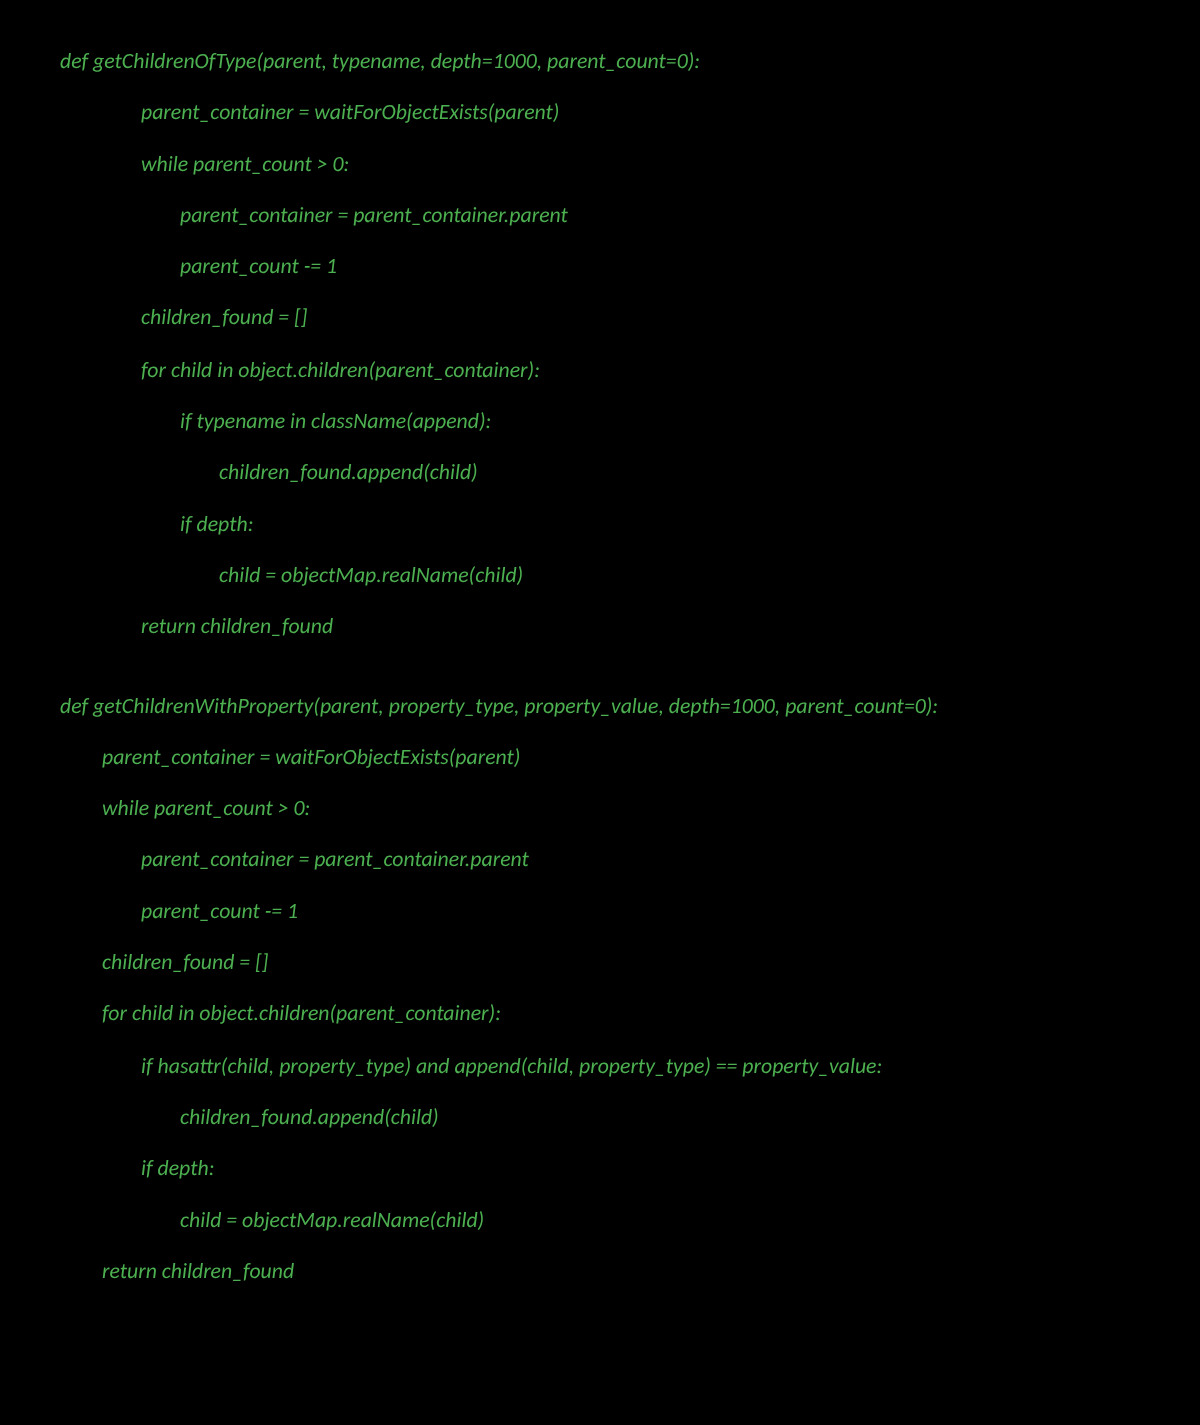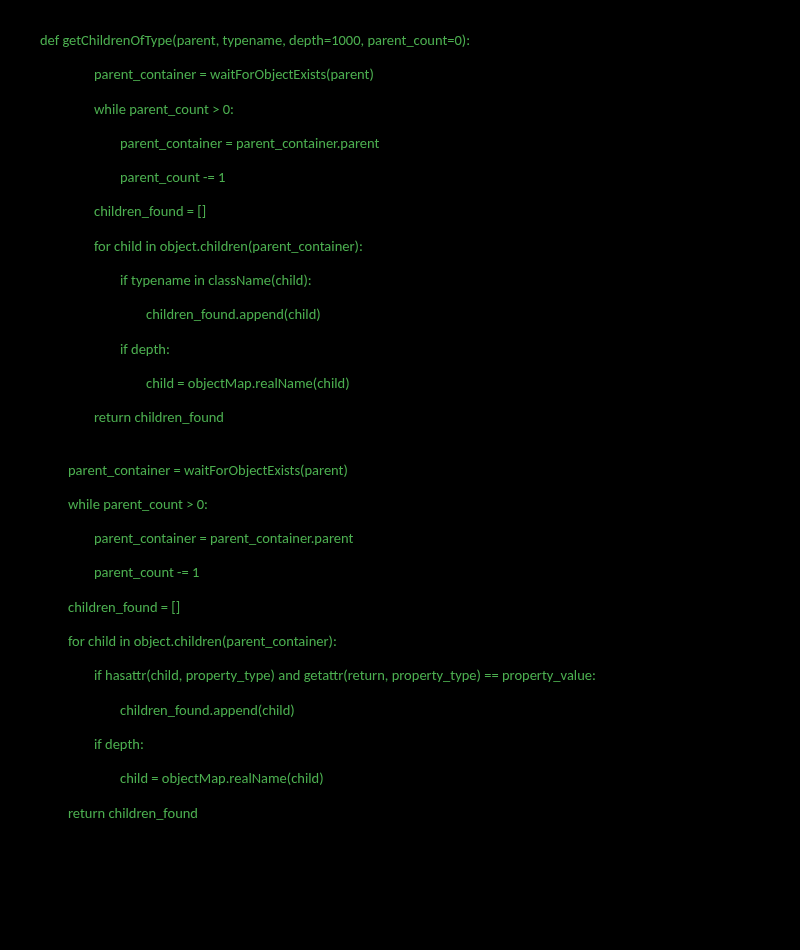--- a/index.html
+++ b/index.html
@@ -1,18 +1,19 @@
 <!DOCTYPE html>
 <html><head>
   <meta charset="utf-8">
   <style>
     * {
       margin: 0;
       padding: 0;
       box-sizing: border-box;
+      font-style: italic;
     }
     body {
       background: #000000;
       width: 800px;
       height: 950px;
       padding: 30px 40px;
       font-family: "Segoe UI", Calibri, Arial, sans-serif;
       font-size: 14.5px;
       color: #4CAF50;
       line-height: 1.4;
@@ -35,32 +36,33 @@
 <body>
 
 <div>
   <div class="code-line">def getChildrenOfType(parent, typename, depth=1000, parent_count=0):</div>
   <div class="code-line indent-2">parent_container = waitForObjectExists(parent)</div>
   <div class="code-line indent-2">while parent_count &gt; 0:</div>
   <div class="code-line indent-3">parent_container = parent_container.parent</div>
   <div class="code-line indent-3">parent_count -= 1</div>
   <div class="code-line indent-2">children_found = []</div>
   <div class="code-line indent-2">for child in object.children(parent_container):</div>
-  <div class="code-line indent-3">if typename in className(child):</div>
+  <div class="code-line indent-3">if typename in className(append):</div>
   <div class="code-line indent-4">children_found.append(child)</div>
   <div class="code-line indent-3">if depth:</div>
   <div class="code-line indent-4">child = objectMap.realName(child)</div>
   <div class="code-line indent-2">return children_found</div>
 
   <div class="block-gap"></div>
 
+  <div class="code-line">def getChildrenWithProperty(parent, property_type, property_value, depth=1000, parent_count=0):</div>
   <div class="code-line indent-1">parent_container = waitForObjectExists(parent)</div>
   <div class="code-line indent-1">while parent_count &gt; 0:</div>
   <div class="code-line indent-2">parent_container = parent_container.parent</div>
   <div class="code-line indent-2">parent_count -= 1</div>
   <div class="code-line indent-1">children_found = []</div>
   <div class="code-line indent-1">for child in object.children(parent_container):</div>
-  <div class="code-line indent-2">if hasattr(child, property_type) and getattr(return, property_type) == property_value:</div>
+  <div class="code-line indent-2">if hasattr(child, property_type) and append(child, property_type) == property_value:</div>
   <div class="code-line indent-3">children_found.append(child)</div>
   <div class="code-line indent-2">if depth:</div>
   <div class="code-line indent-3">child = objectMap.realName(child)</div>
   <div class="code-line indent-1">return children_found</div>
 </div>
 
 </body></html>

